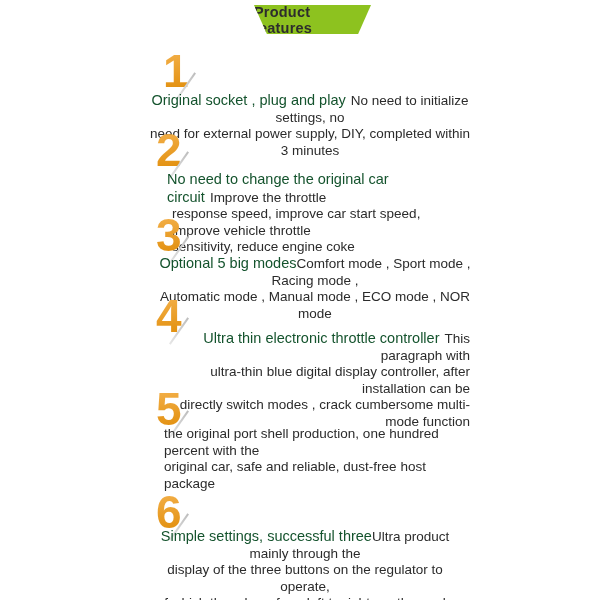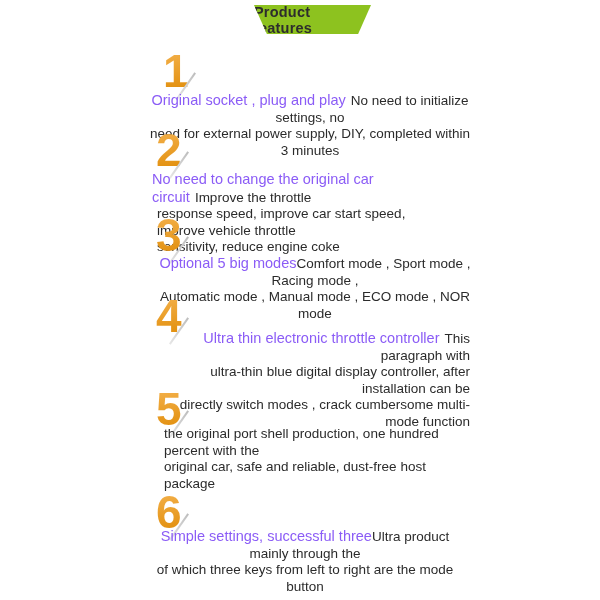--- a/index.html
+++ b/index.html
@@ -40,21 +40,21 @@
     right:-13px;bottom:7px;
   }
 
   
   .txt{
     position:absolute;
     font-size:13.5px;line-height:16.5px;
     color:#2b2b2b;
   }
   .center{text-align:center;}
-  .hd{color:#8b5cf6;font-size:14.5px;}
+  .hd{color:#14532d;font-size:14.5px;}
   .sp{margin-right:5px;}
   .blk{display:block;}
   .ind .blk{padding-left:5px;}
   .hblock{display:block;letter-spacing:0.4px;margin-bottom:1px;}
 </style>
 </head>
 <body>
 
 <div class="page">
 
@@ -71,21 +71,21 @@
       <span class="hd sp">Original socket , plug and play</span><span>No need to initialize settings, no</span>
       <span class="blk">need for external power supply, DIY, completed within 3 minutes</span>
     </div>
   </div>
 
   <div>
     <div class="num" style="left:156px;top:127px;">
       <span>2</span>
       <i class="slash"></i>
     </div>
-    <div class="txt ind" style="left:152px;top:171px;width:305px;">
+    <div class="txt ind" style="left:167px;top:171px;width:305px;">
       <span class="hd sp">No need to change the original car circuit</span><span>Improve the throttle</span>
       <span class="blk">response speed, improve car start speed, improve vehicle throttle</span>
       <span class="blk">sensitivity, reduce engine coke</span>
     </div>
   </div>
 
   <div>
     <div class="num" style="left:156px;top:212px;">
       <span>3</span>
       <i class="slash"></i>
@@ -119,18 +119,19 @@
     </div>
   </div>
 
   <div>
     <div class="num" style="left:156px;top:489px;">
       <span>6</span>
       <i class="slash"></i>
     </div>
     <div class="txt center" style="left:145px;top:528px;width:320px;">
       <span class="hd">Simple settings, successful three</span><span>Ultra product mainly through the</span>
+      <span class="blk">display of the three buttons on the regulator to operate,</span>
       <span class="blk">of which three keys from left to right are the mode button</span>
       
     </div>
   </div>
 
 </div>
 
 </body></html>

